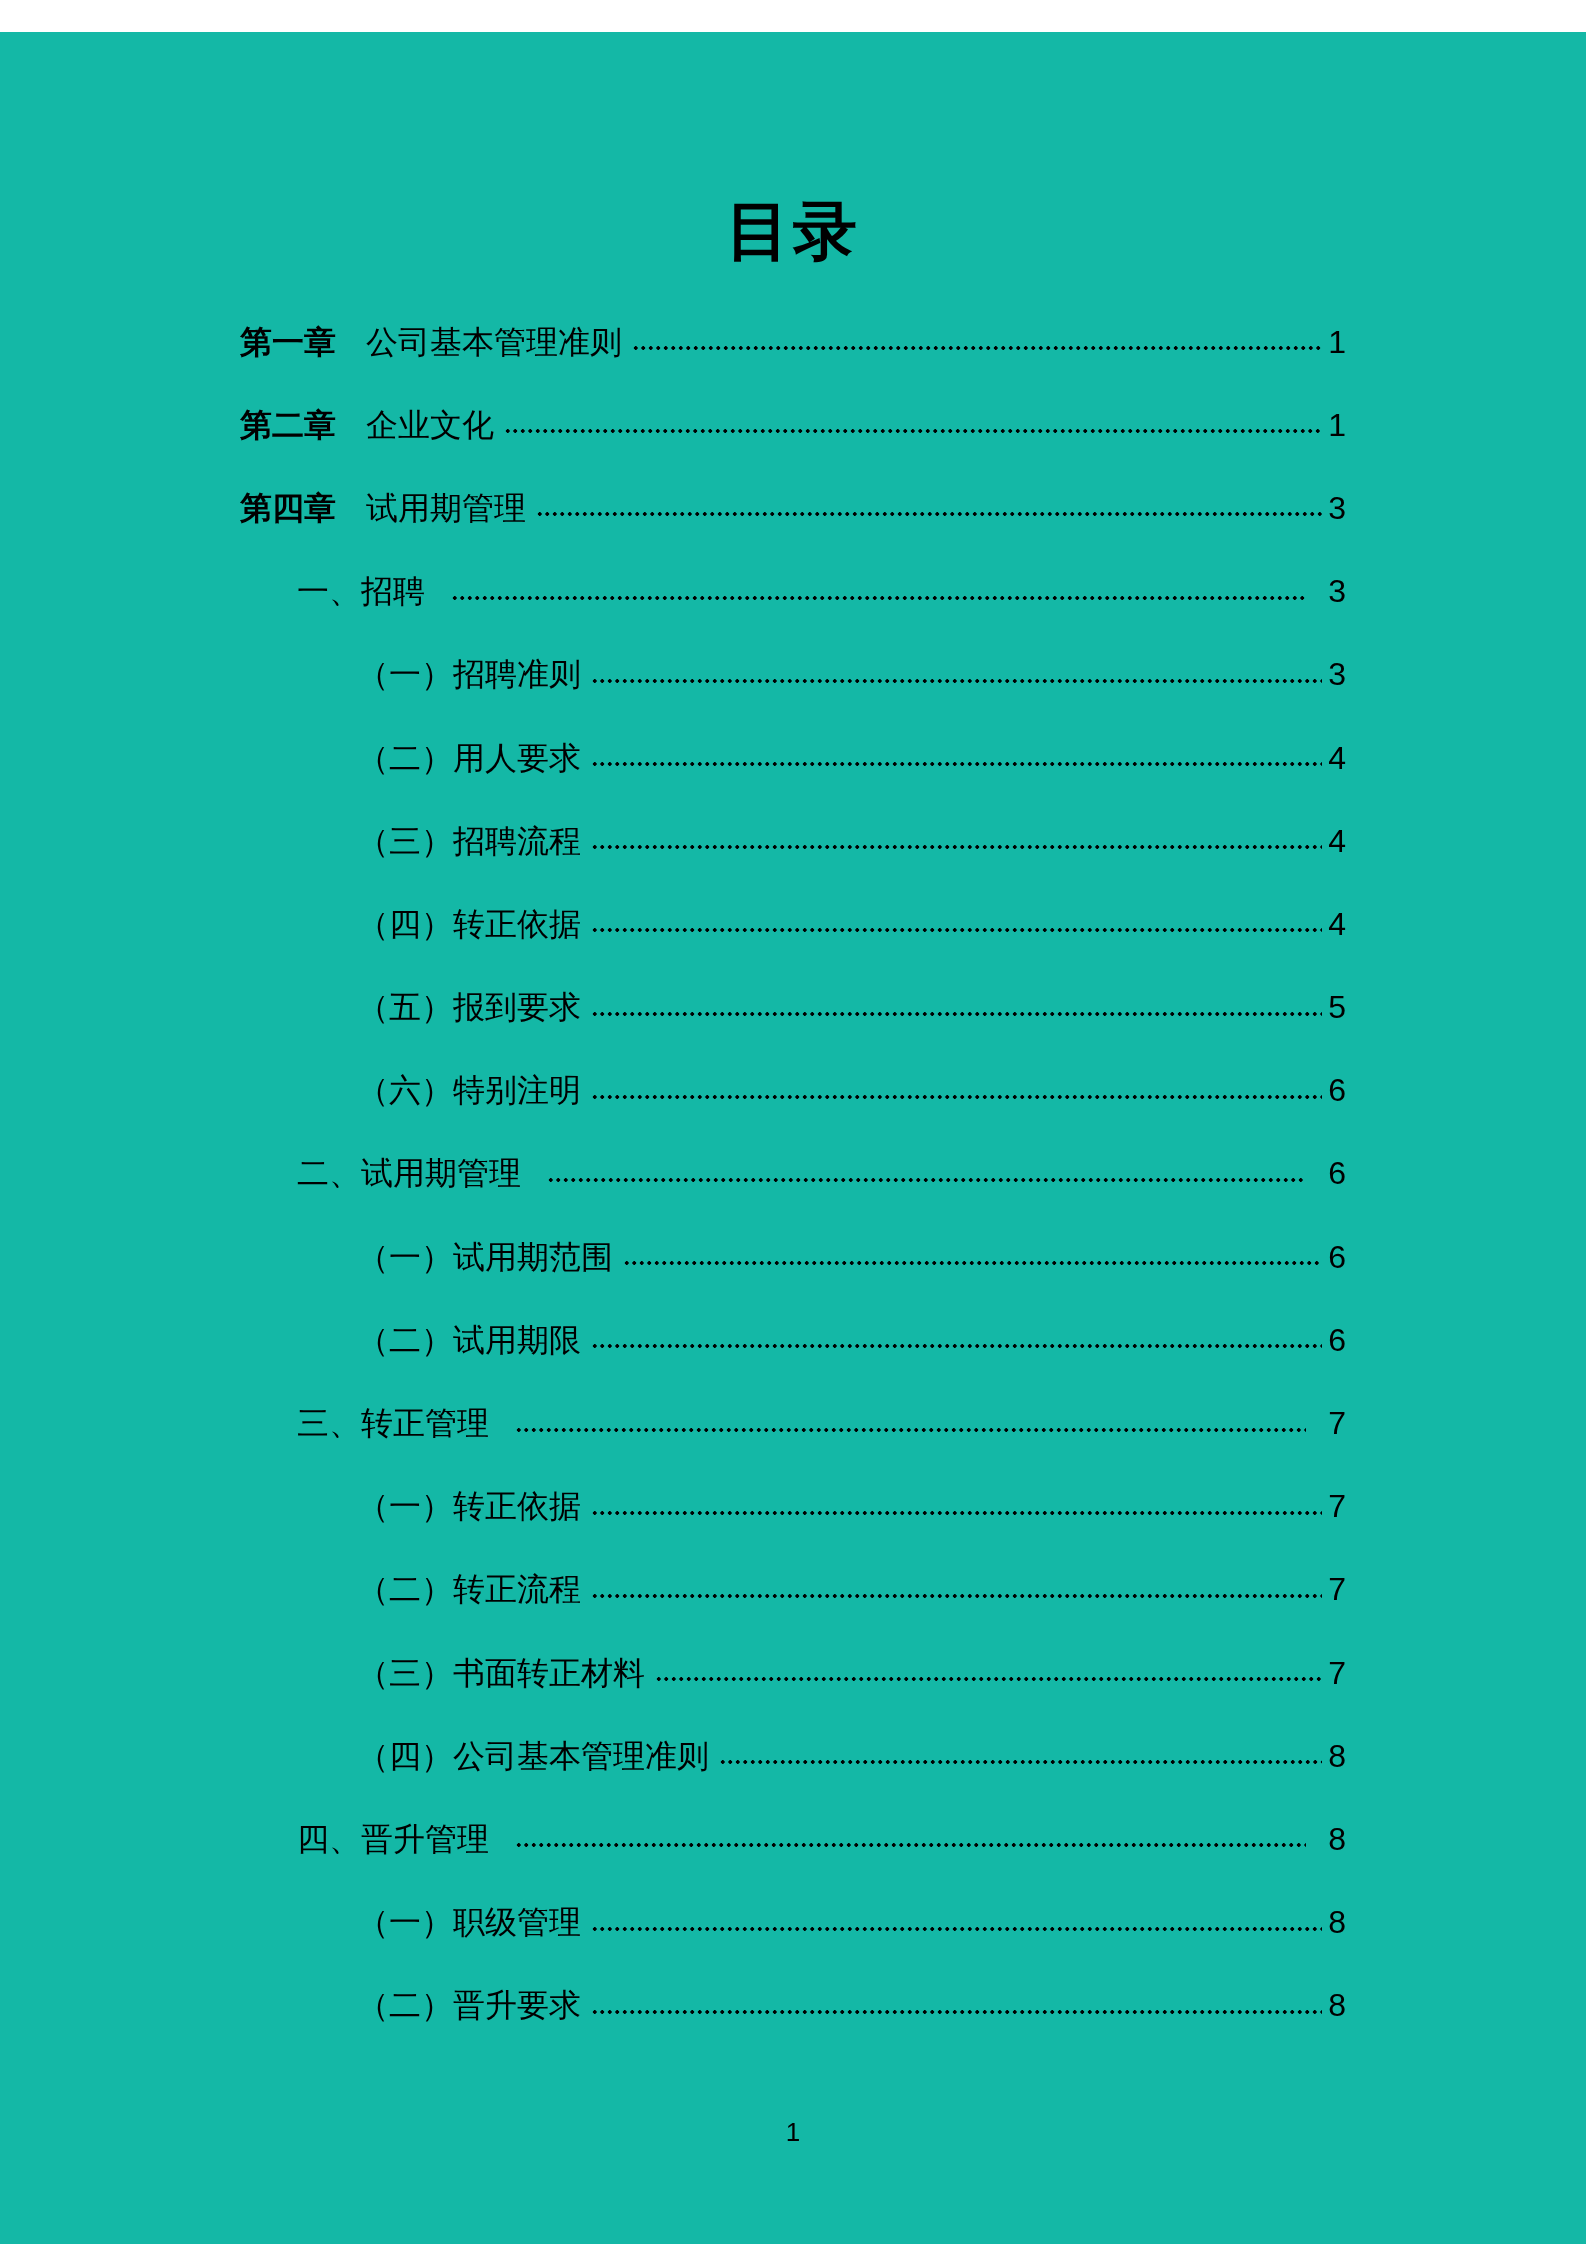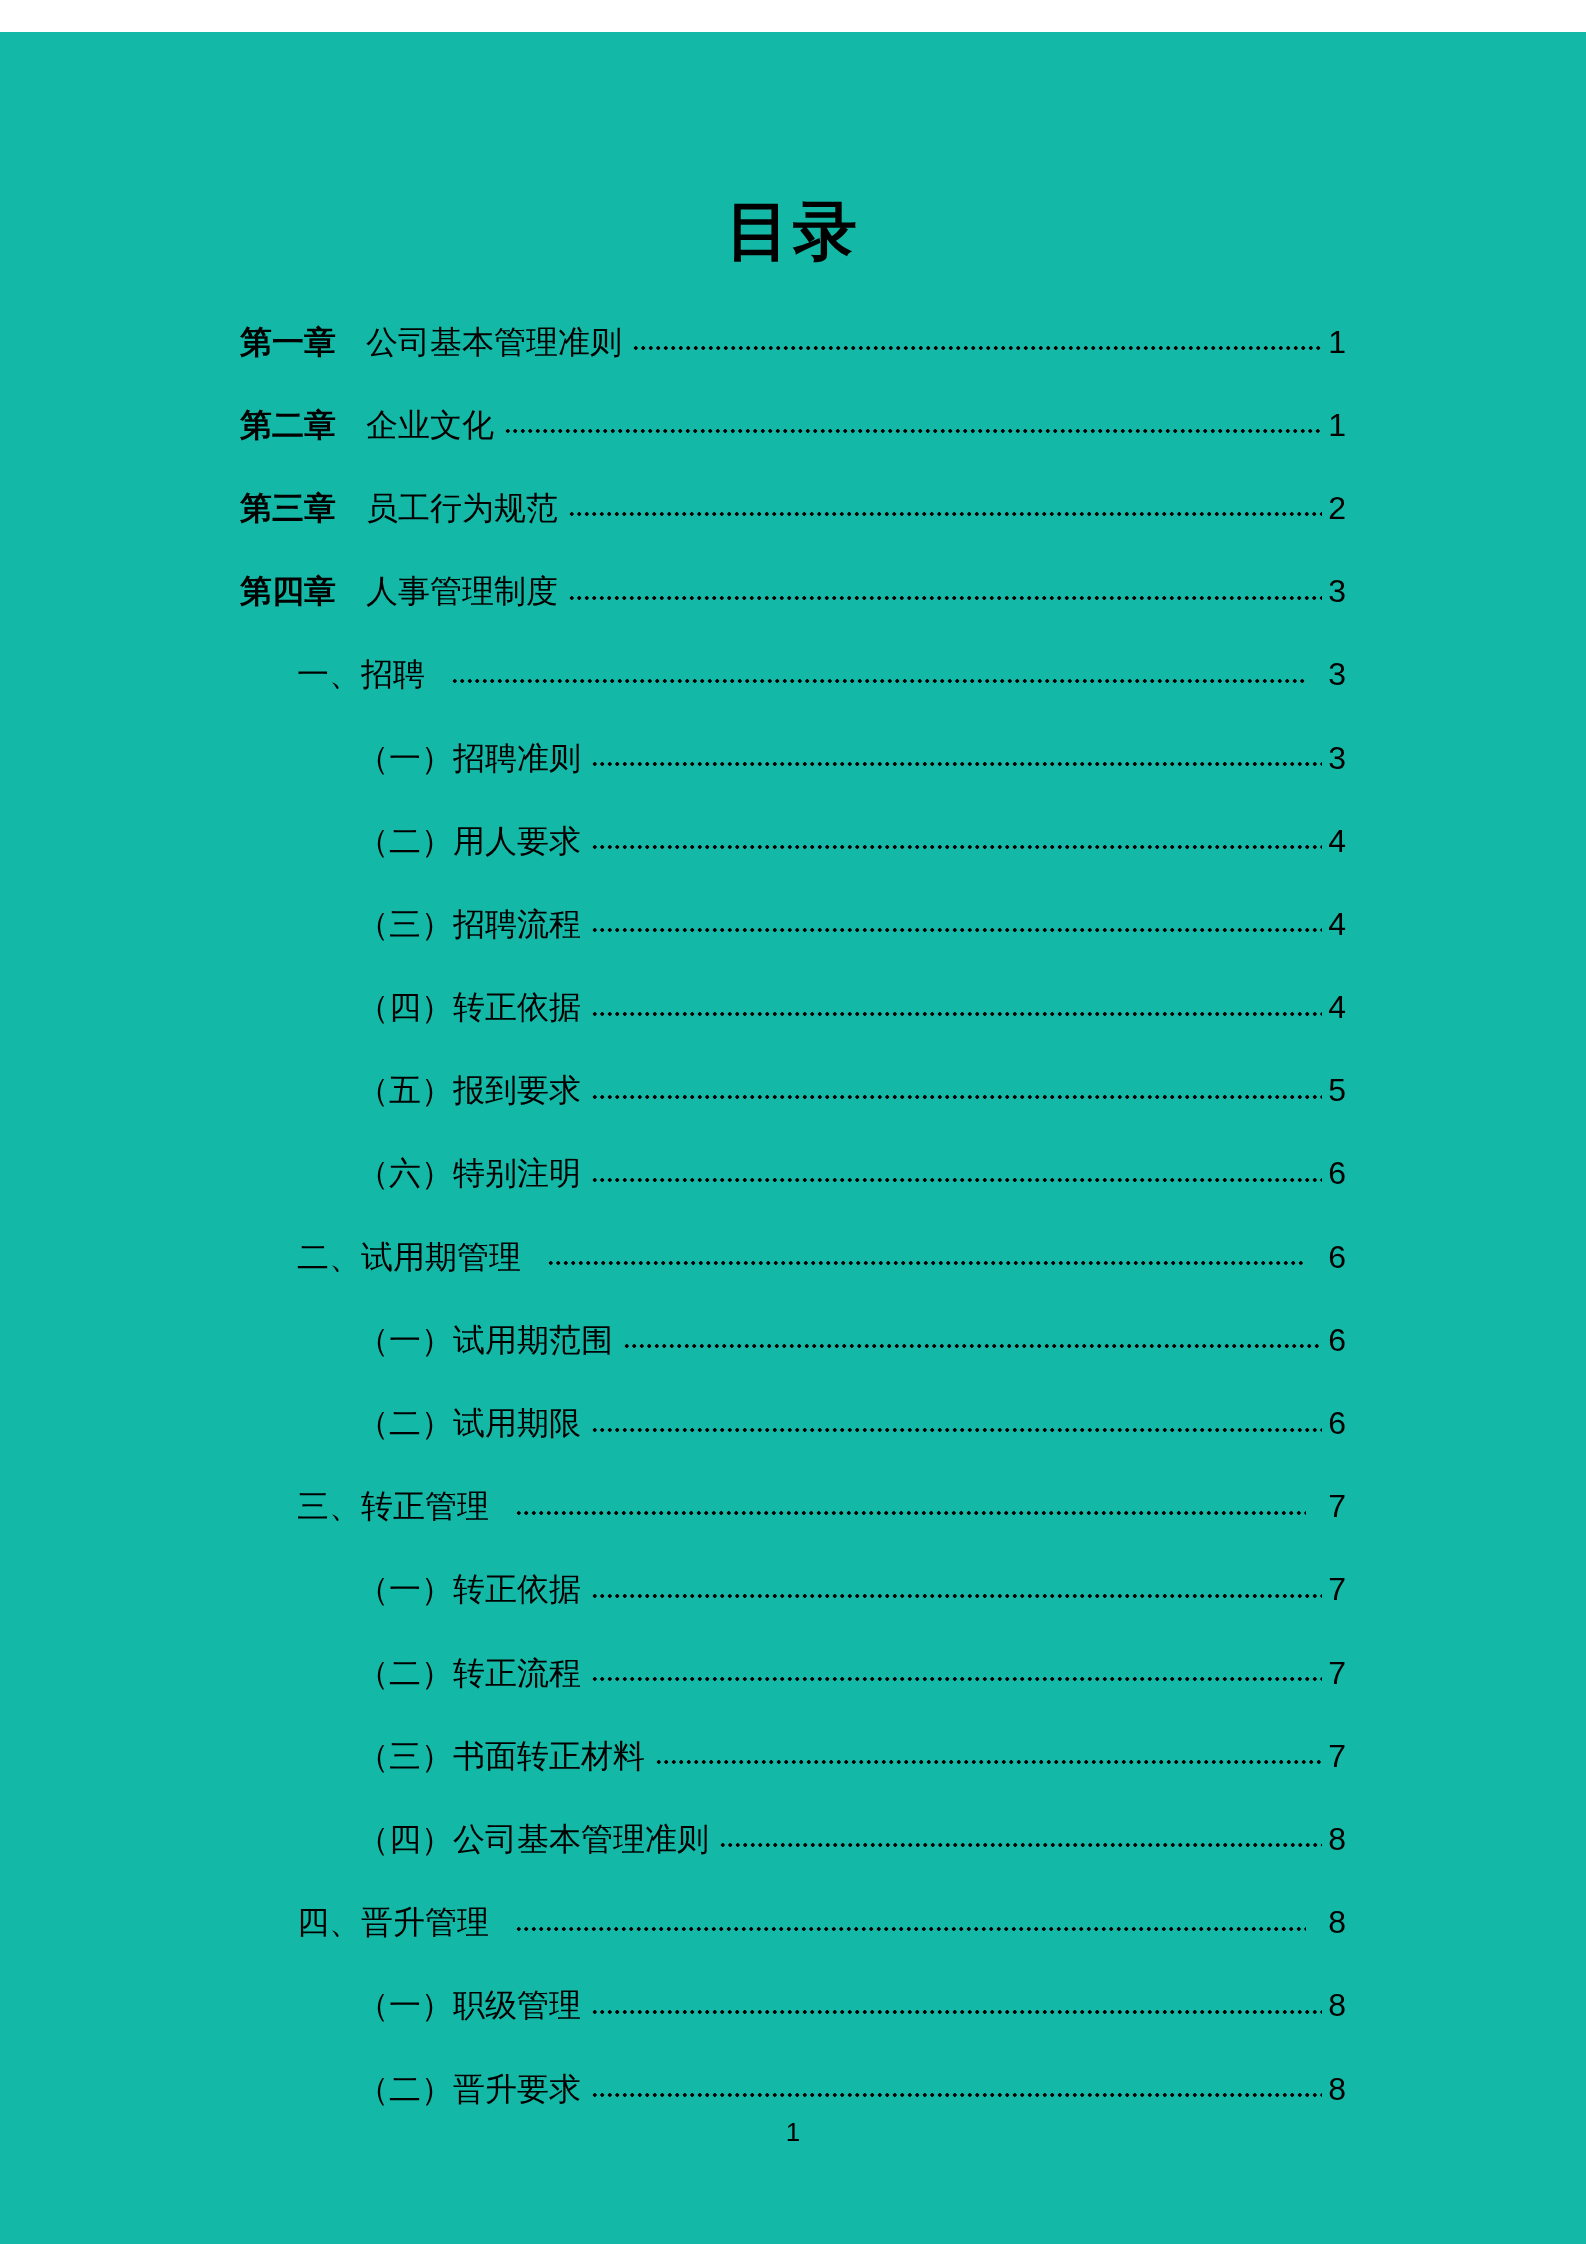--- a/index.html
+++ b/index.html
@@ -74,28 +74,22 @@
         <span class="leader"></span>
         <span class="entry-page">1</span>
       </div>
       <div class="row lvl0">
         <span class="entry-label">第二章</span>
         <span class="entry-title">企业文化</span>
         <span class="leader"></span>
         <span class="entry-page">1</span>
       </div>
       <div class="row lvl0">
-        <span class="entry-label">第三章</span>
-        <span class="entry-title">员工行为规范</span>
-        <span class="leader"></span>
-        <span class="entry-page">2</span>
-      </div>
-      <div class="row lvl0">
         <span class="entry-label">第四章</span>
-        <span class="entry-title">人事管理制度</span>
+        <span class="entry-title">试用期管理</span>
         <span class="leader"></span>
         <span class="entry-page">3</span>
       </div>
       <div class="row lvl1">
         <span class="entry-text">一、招聘</span>
         <span class="leader"></span>
         <span class="entry-page">3</span>
       </div>
       <div class="row lvl2">
         <span class="entry-text">（一）招聘准则</span>

